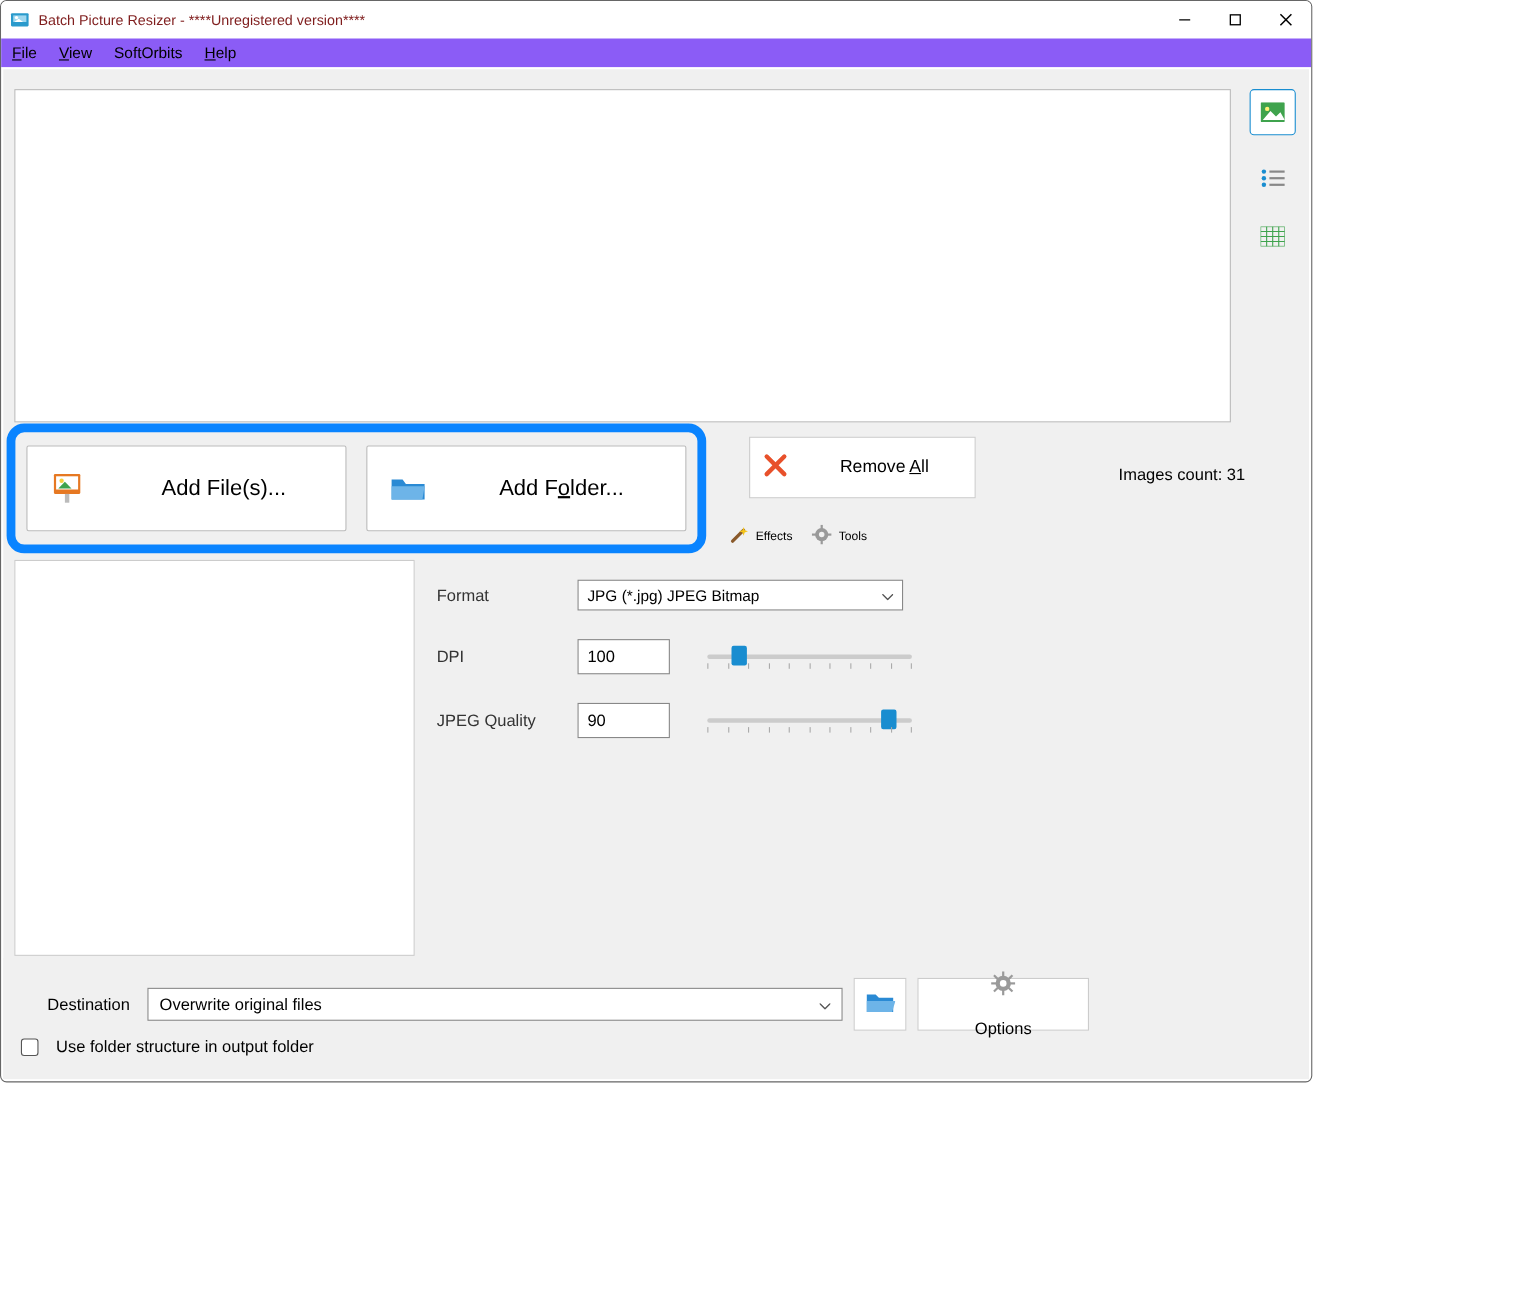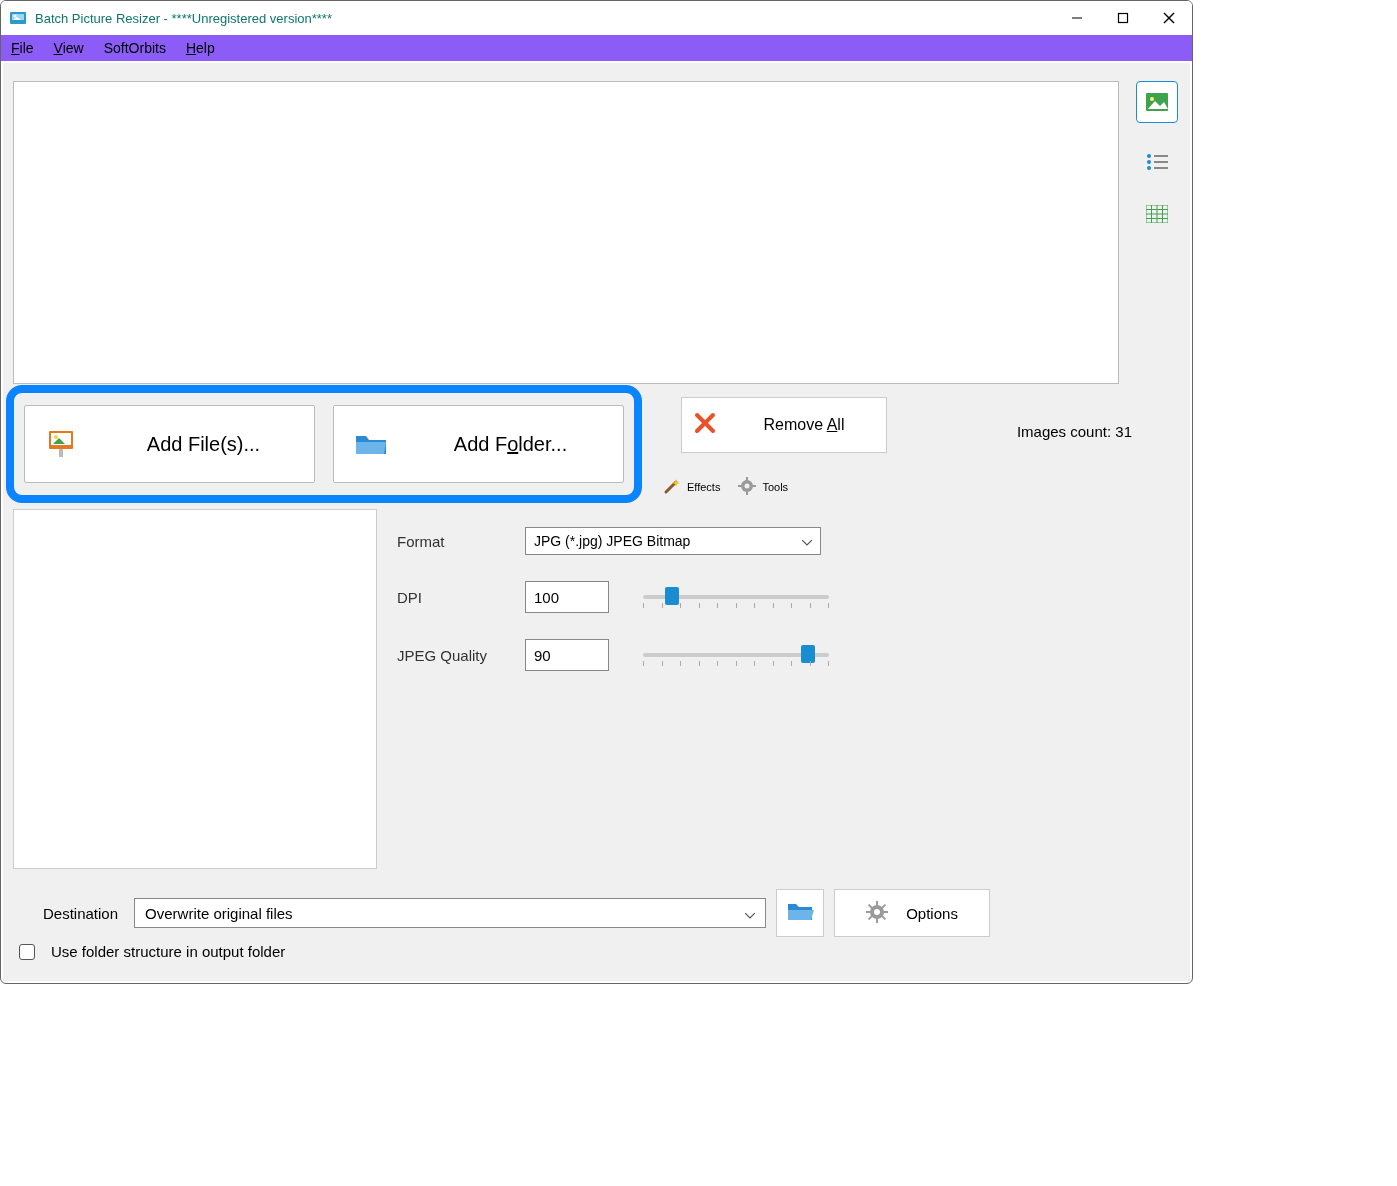--- a/index.html
+++ b/index.html
@@ -1,21 +1,21 @@
 <!DOCTYPE html>
 <html><head>
 <meta charset="utf-8">
 <style>
   * { box-sizing: border-box; margin: 0; padding: 0; font-family: "Segoe UI", Arial, sans-serif; }
   body { background: #fff; width: 1397px; height: 1186px; position: relative; overflow: hidden; }
   .win { width: 1193px; height: 984px; border: 1px solid #666; background: #fff; position: absolute; top: 0; left: 0; border-radius: 6px; overflow: hidden; }
 
   .titlebar { height: 34px; display: flex; align-items: center; padding: 0 0 0 8px; background: #fff; }
   .titlebar .app-icon { width: 18px; height: 18px; margin-right: 8px; display:inline-flex; }
-  .titlebar .title { font-size: 13px; color: #0f766e; }
+  .titlebar .title { font-size: 13px; color: #7f1d1d; }
   .titlebar .gap { flex: 1; }
   .winbtn { width: 46px; height: 30px; display: flex; align-items: center; justify-content: center; font-size: 14px; color: #000; }
   .winbtn.close { font-size: 16px; }
 
   .menubar { height: 26px; display: flex; align-items: center; gap: 20px; padding: 0 10px; background: #8b5cf6; font-size: 14px; }
   .menubar .item span.u { text-decoration: underline; }
 
   .client { position: absolute; top: 62px; left: 2px; right: 2px; bottom: 2px; background: #f0f0f0; }
 
   .preview { position: absolute; top: 18px; left: 10px; width: 1106px; height: 303px; background: #fff; border: 1px solid #bbb; }
@@ -52,21 +52,21 @@
   .slider-track { position: absolute; top: 10px; left: 0; right: 0; height: 4px; background: #ccc; border-radius: 2px; }
   .slider-thumb { position: absolute; top: 2px; width: 14px; height: 18px; background: #198dd0; border-radius: 2px; }
   .slider-ticks { position: absolute; top: 18px; left: 0; right: 0; display: flex; justify-content: space-between; }
   .slider-ticks i { display: block; width: 1px; height: 5px; background: #aaa; }
 
   .footer { position: absolute; bottom: 0; left: 0; right: 0; height: 110px; background: #f0f0f0; }
   .destrow { position: absolute; top: 18px; left: 40px; right: 16px; display: flex; align-items: center; gap: 10px; }
   .destrow .dlab { font-size: 15px; margin-right: 6px; }
   .destcombo { flex: 1; height: 30px; border: 1px solid #888; background: #fff; display: flex; align-items: center; justify-content: space-between; padding: 0 10px; font-size: 15px; max-width: 632px; }
   .iconbtn { width: 48px; height: 48px; border: 1px solid #ccc; background: #fff; display: flex; align-items: center; justify-content: center; }
-  .optbtn { width: 156px; height: 48px; border: 1px solid #ccc; background: #fff; display: flex; align-items: center; justify-content: center; gap: 18px; font-size: 15px; }
+  .optbtn { width: 156px; height: 48px; border: 1px solid #ccc; background: #fff; display: flex; align-items: center; justify-content: center; gap: 18px; font-size: 15px; flex-direction: column; }
   .startbtn { width: 156px; height: 48px; border: 2px solid #198dd0; background: #fff; display: flex; align-items: center; justify-content: center; gap: 22px; font-size: 16px; font-weight: 600; border-radius: 2px; }
   .chkrow { position: absolute; top: 72px; left: 16px; display: flex; align-items: center; gap: 16px; font-size: 15px; }
   .chkbox { width: 16px; height: 16px; border: 1px solid #555; background: #fff; border-radius: 3px; }
 </style>
 </head>
 <body>
 
 <div class="win">
 
   <div class="titlebar">

